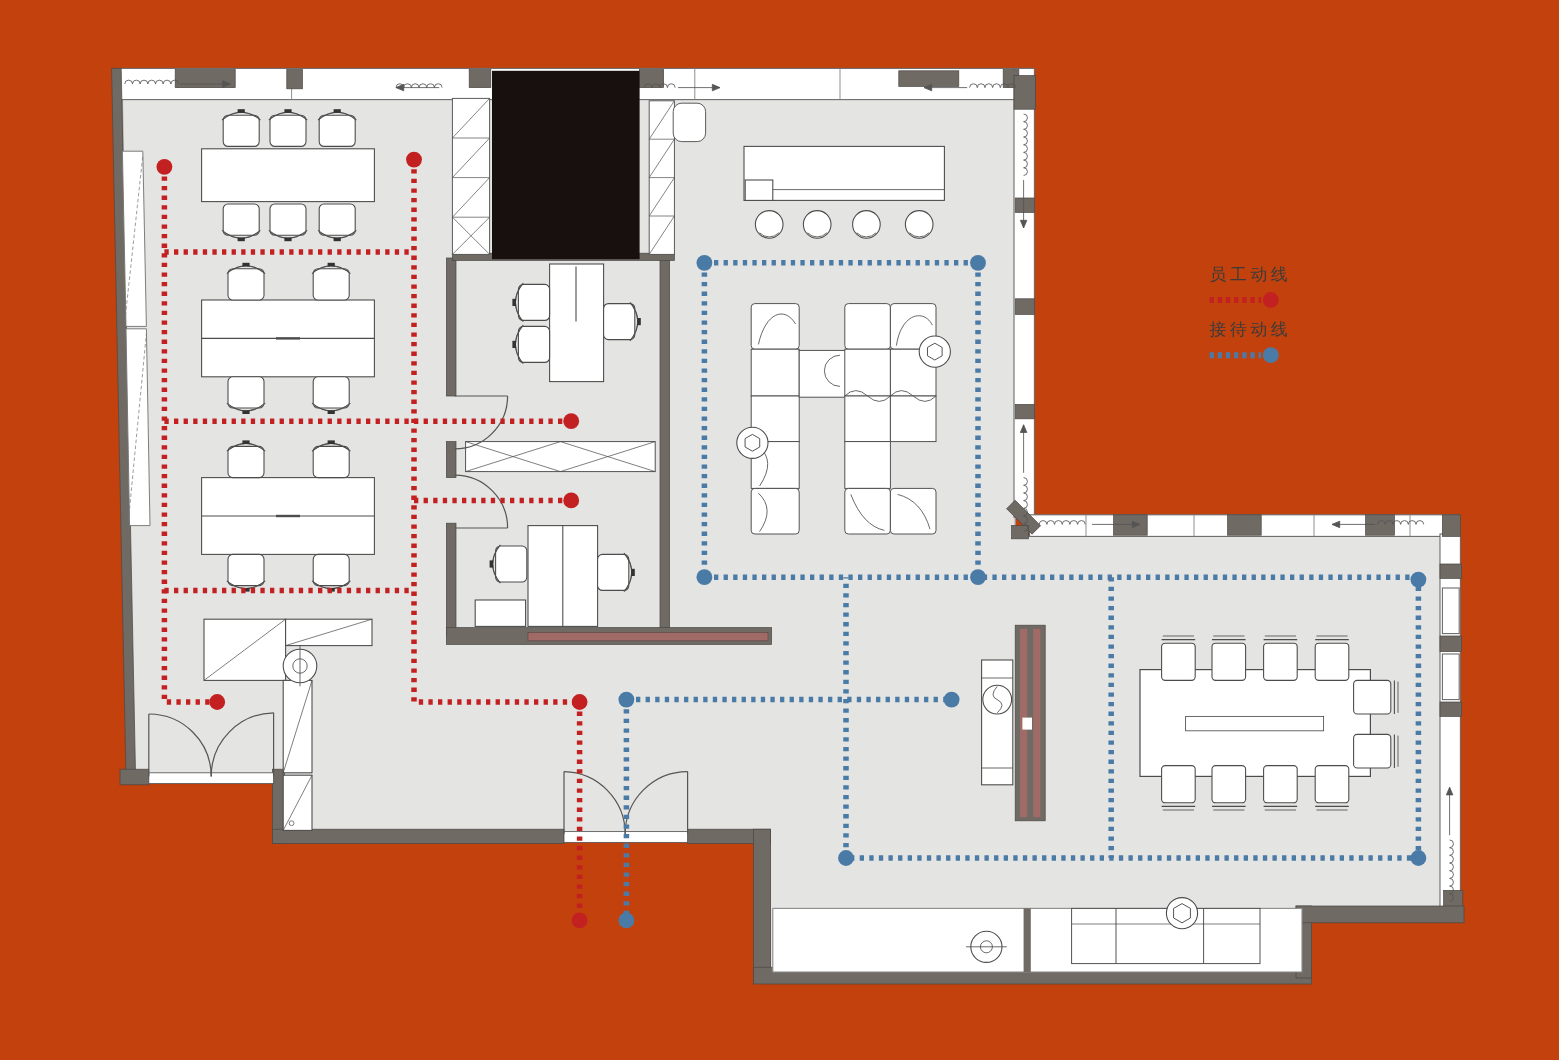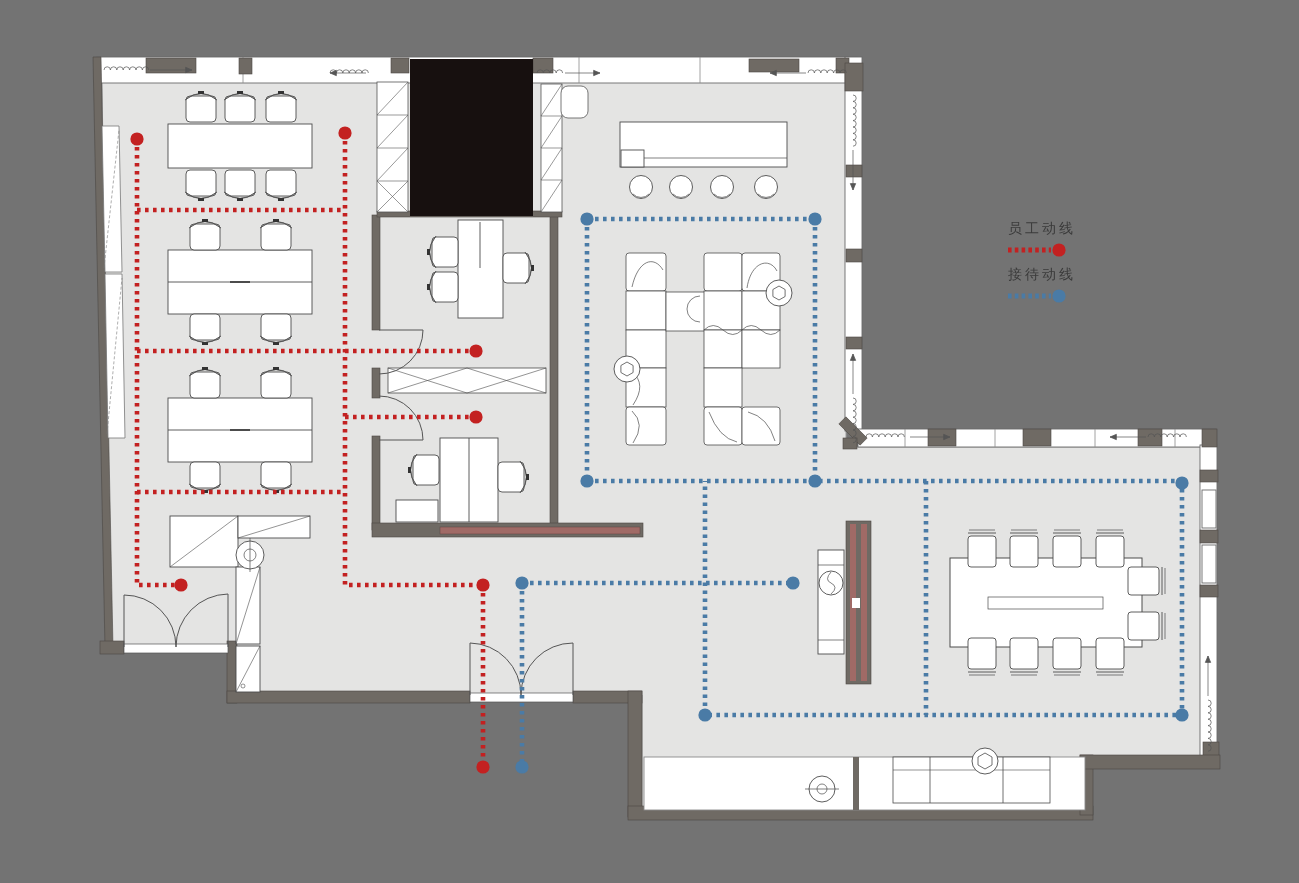--- a/index.html
+++ b/index.html
@@ -1,16 +1,16 @@
 <!DOCTYPE html>
 <html><head>
 <meta charset="utf-8">
 <style>
   html,body{margin:0;padding:0;background:#ffffff;}
-  .stage{position:relative;width:1299px;height:883px;background:#737373;overflow:hidden;
+  .stage{position:relative;width:1299px;height:883px;background:#c2410c;overflow:hidden;
          font-family:"DejaVu Sans",sans-serif;}
   svg{display:block}
   .legend-label{font-size:14px;letter-spacing:3px;fill:#3b3b3b;}
 </style>
 </head>
 <body>
 
 <div class="stage">
 <svg id="plan" width="1299" height="883" viewBox="0 0 1299 883">
 

